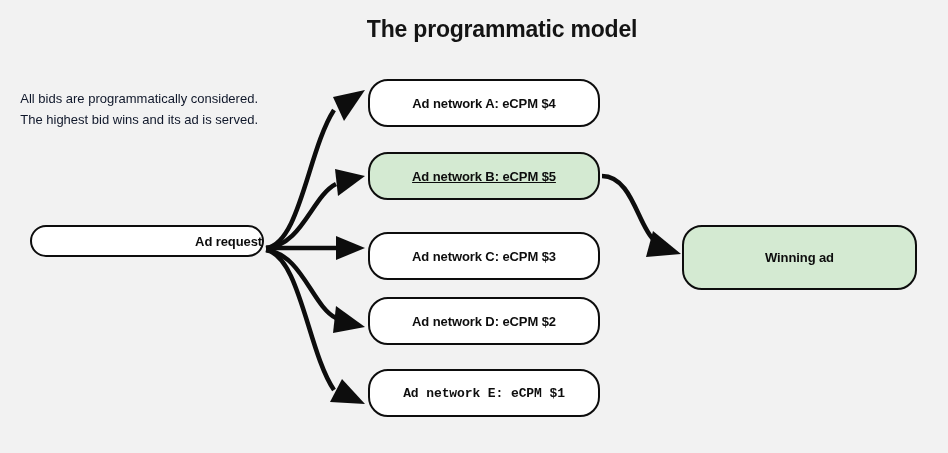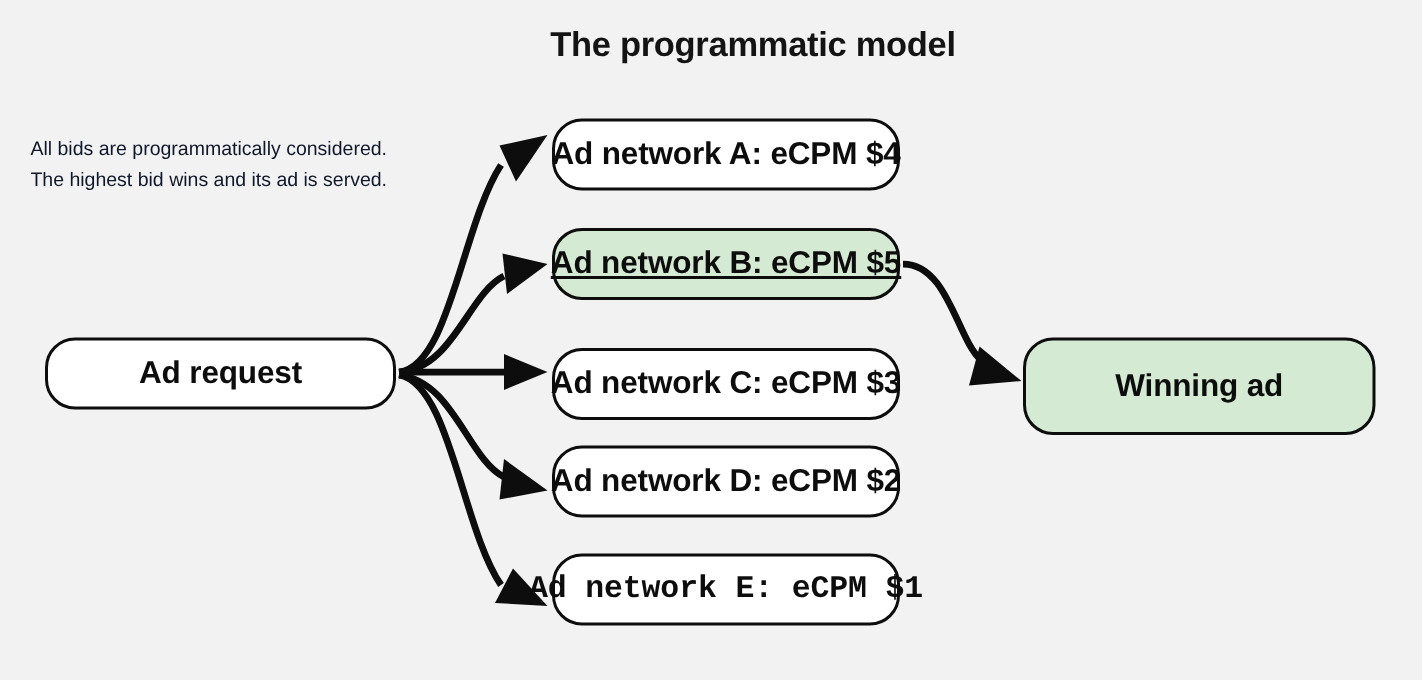--- a/index.html
+++ b/index.html
@@ -51,33 +51,33 @@
   
   .node {
     position: absolute;
     box-sizing: border-box;
     border: 2px solid #0d0d0d;
     border-radius: 20px;
     background: #ffffff;
     display: flex;
     align-items: center;
     justify-content: center;
-    font-size: 21px;
+    font-size: 13px;
     font-weight: bold;
     color: #0d0d0d;
     letter-spacing: -0.1px;
     white-space: nowrap;
   }
   .node.green {
     background: #d4ead2;
   }
 
   
   .node-ad-request {
-    left: 30px;  top: 225px;  width: 234px; height: 48px;
+    left: 30px;  top: 225px;  width: 234px; height: 32px; justify-content: flex-end;
   }
   .node-net {
     left: 368px; width: 232px; height: 48px;
   }
   .node-net-a { top: 79px; }
   .node-net-b { top: 152px; text-decoration: underline; }
   .node-net-c { top: 232px; }
   .node-net-d { top: 297px; }
   .node-net-e { top: 369px; font-family: Liberation Mono, monospace; }
   .node-winning {

